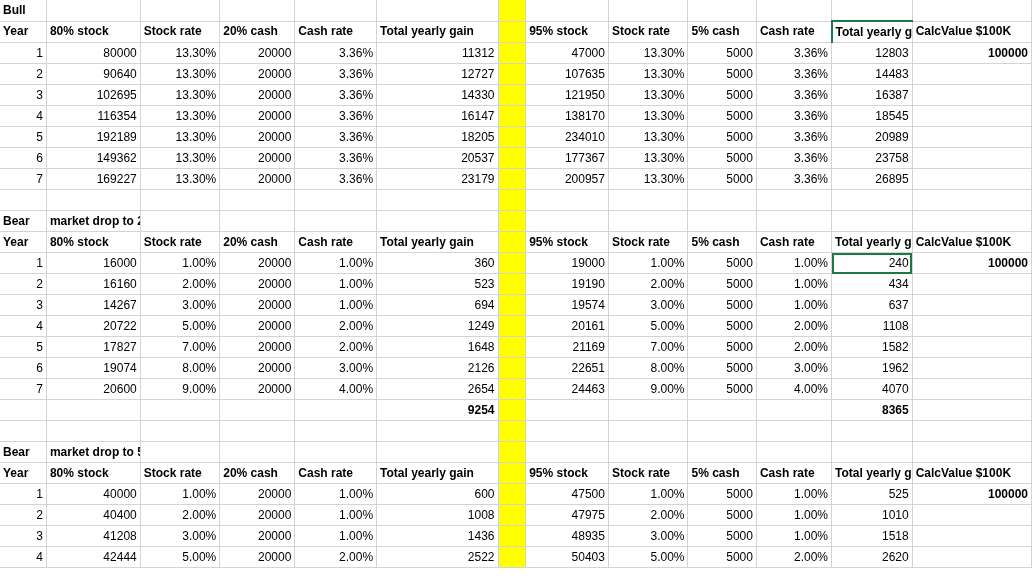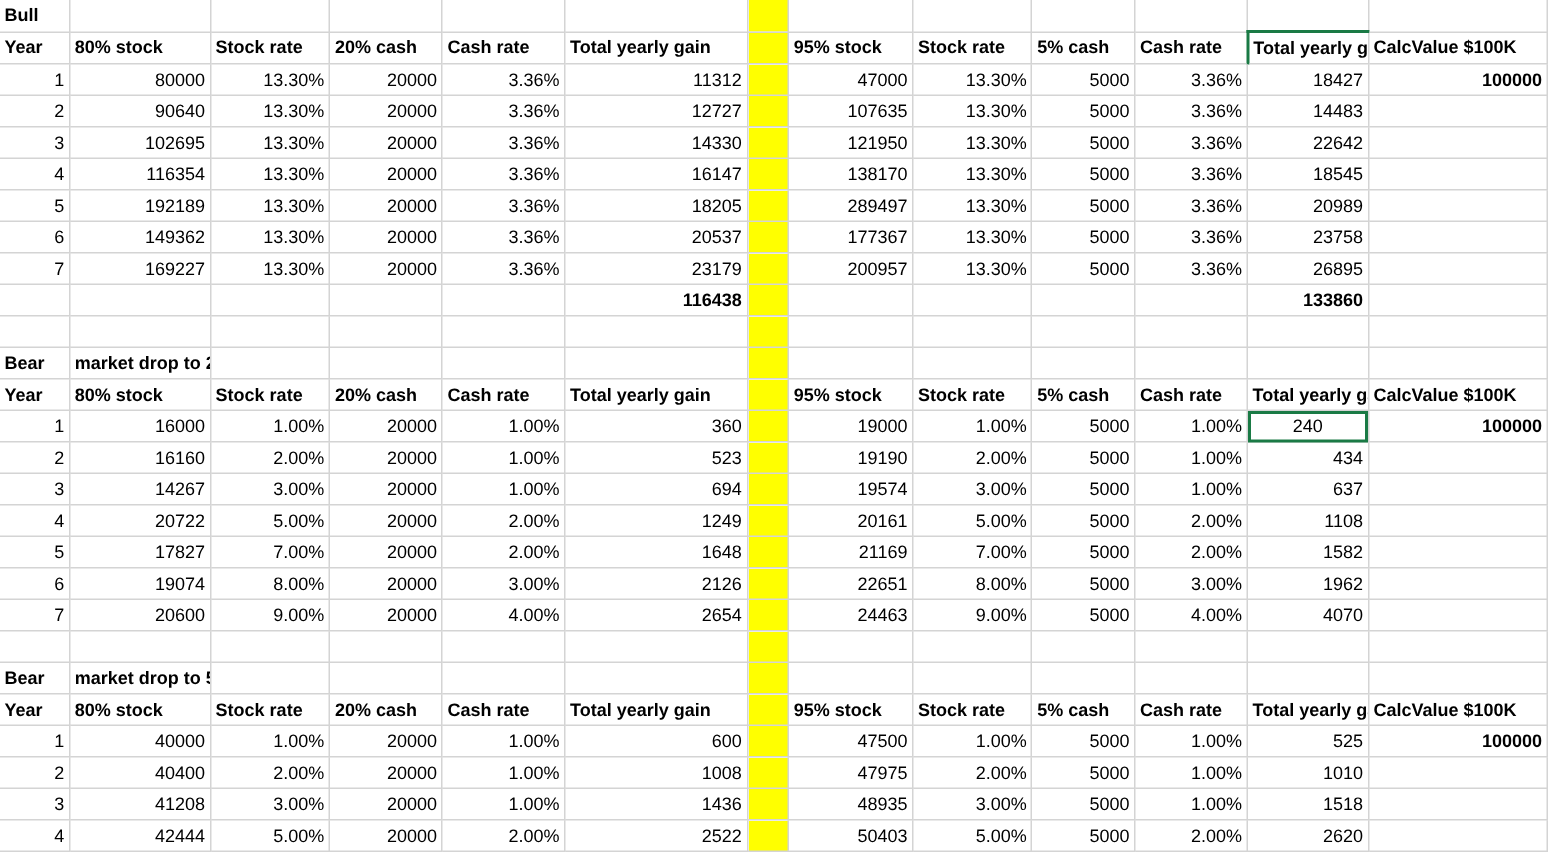--- a/index.html
+++ b/index.html
@@ -57,21 +57,20 @@
   td.yellow {
     background: #ffff00;
     border-right: 1px solid #ffff00;
     border-bottom: 1px solid #ffff00;
   }
 
   
   td.sel {
     outline: 2px solid #1a7a45;
     outline-offset: -2px;
-    text-align: center;
   }
   td.topsel {
     border-top: 2px solid #1a7a45;
     border-left: 2px solid #1a7a45;
     border-right: 2px solid #1a7a45;
   }
 </style>
 </head>
 <body>
 
@@ -128,21 +127,21 @@
           <td class="num">80000</td>
           <td class="num">13.30%</td>
           <td class="num">20000</td>
           <td class="num">3.36%</td>
           <td class="num">11312</td>
           <td class="yellow"></td>
           <td class="num">47000</td>
           <td class="num">13.30%</td>
           <td class="num">5000</td>
           <td class="num">3.36%</td>
-          <td class="num">18427</td>
+          <td class="num">12803</td>
           <td class="num bold">100000</td>
         </tr>
         <tr>
           <td class="num">2</td>
           <td class="num">90640</td>
           <td class="num">13.30%</td>
           <td class="num">20000</td>
           <td class="num">3.36%</td>
           <td class="num">12727</td>
           <td class="yellow"></td>
@@ -158,21 +157,21 @@
           <td class="num">102695</td>
           <td class="num">13.30%</td>
           <td class="num">20000</td>
           <td class="num">3.36%</td>
           <td class="num">14330</td>
           <td class="yellow"></td>
           <td class="num">121950</td>
           <td class="num">13.30%</td>
           <td class="num">5000</td>
           <td class="num">3.36%</td>
-          <td class="num">22642</td>
+          <td class="num">16387</td>
           <td class="num bold"></td>
         </tr>
         <tr>
           <td class="num">4</td>
           <td class="num">116354</td>
           <td class="num">13.30%</td>
           <td class="num">20000</td>
           <td class="num">3.36%</td>
           <td class="num">16147</td>
           <td class="yellow"></td>
@@ -184,21 +183,21 @@
           <td class="num bold"></td>
         </tr>
         <tr>
           <td class="num">5</td>
           <td class="num">192189</td>
           <td class="num">13.30%</td>
           <td class="num">20000</td>
           <td class="num">3.36%</td>
           <td class="num">18205</td>
           <td class="yellow"></td>
-          <td class="num">289497</td>
+          <td class="num">234010</td>
           <td class="num">13.30%</td>
           <td class="num">5000</td>
           <td class="num">3.36%</td>
           <td class="num">20989</td>
           <td class="num bold"></td>
         </tr>
         <tr>
           <td class="num">6</td>
           <td class="num">149362</td>
           <td class="num">13.30%</td>
@@ -220,35 +219,20 @@
           <td class="num">20000</td>
           <td class="num">3.36%</td>
           <td class="num">23179</td>
           <td class="yellow"></td>
           <td class="num">200957</td>
           <td class="num">13.30%</td>
           <td class="num">5000</td>
           <td class="num">3.36%</td>
           <td class="num">26895</td>
           <td class="num bold"></td>
-        </tr>
-        <tr>
-          <td class=""></td>
-          <td class=""></td>
-          <td class=""></td>
-          <td class=""></td>
-          <td class=""></td>
-          <td class="num bold">116438</td>
-          <td class="yellow"></td>
-          <td class=""></td>
-          <td class=""></td>
-          <td class=""></td>
-          <td class=""></td>
-          <td class="num bold">133860</td>
-          <td class=""></td>
         </tr>
         <tr>
           <td class=""></td>
           <td class=""></td>
           <td class=""></td>
           <td class=""></td>
           <td class=""></td>
           <td class=""></td>
           <td class="yellow"></td>
           <td class=""></td>
@@ -392,20 +376,35 @@
           <td class="num">4.00%</td>
           <td class="num">4070</td>
           <td class="num bold"></td>
         </tr>
         <tr>
           <td class=""></td>
           <td class=""></td>
           <td class=""></td>
           <td class=""></td>
           <td class=""></td>
+          <td class="num bold">9254</td>
+          <td class="yellow"></td>
+          <td class=""></td>
+          <td class=""></td>
+          <td class=""></td>
+          <td class=""></td>
+          <td class="num bold">8365</td>
+          <td class=""></td>
+        </tr>
+        <tr>
+          <td class=""></td>
+          <td class=""></td>
+          <td class=""></td>
+          <td class=""></td>
+          <td class=""></td>
           <td class=""></td>
           <td class="yellow"></td>
           <td class=""></td>
           <td class=""></td>
           <td class=""></td>
           <td class=""></td>
           <td class=""></td>
           <td class=""></td>
         </tr>
         <tr>

